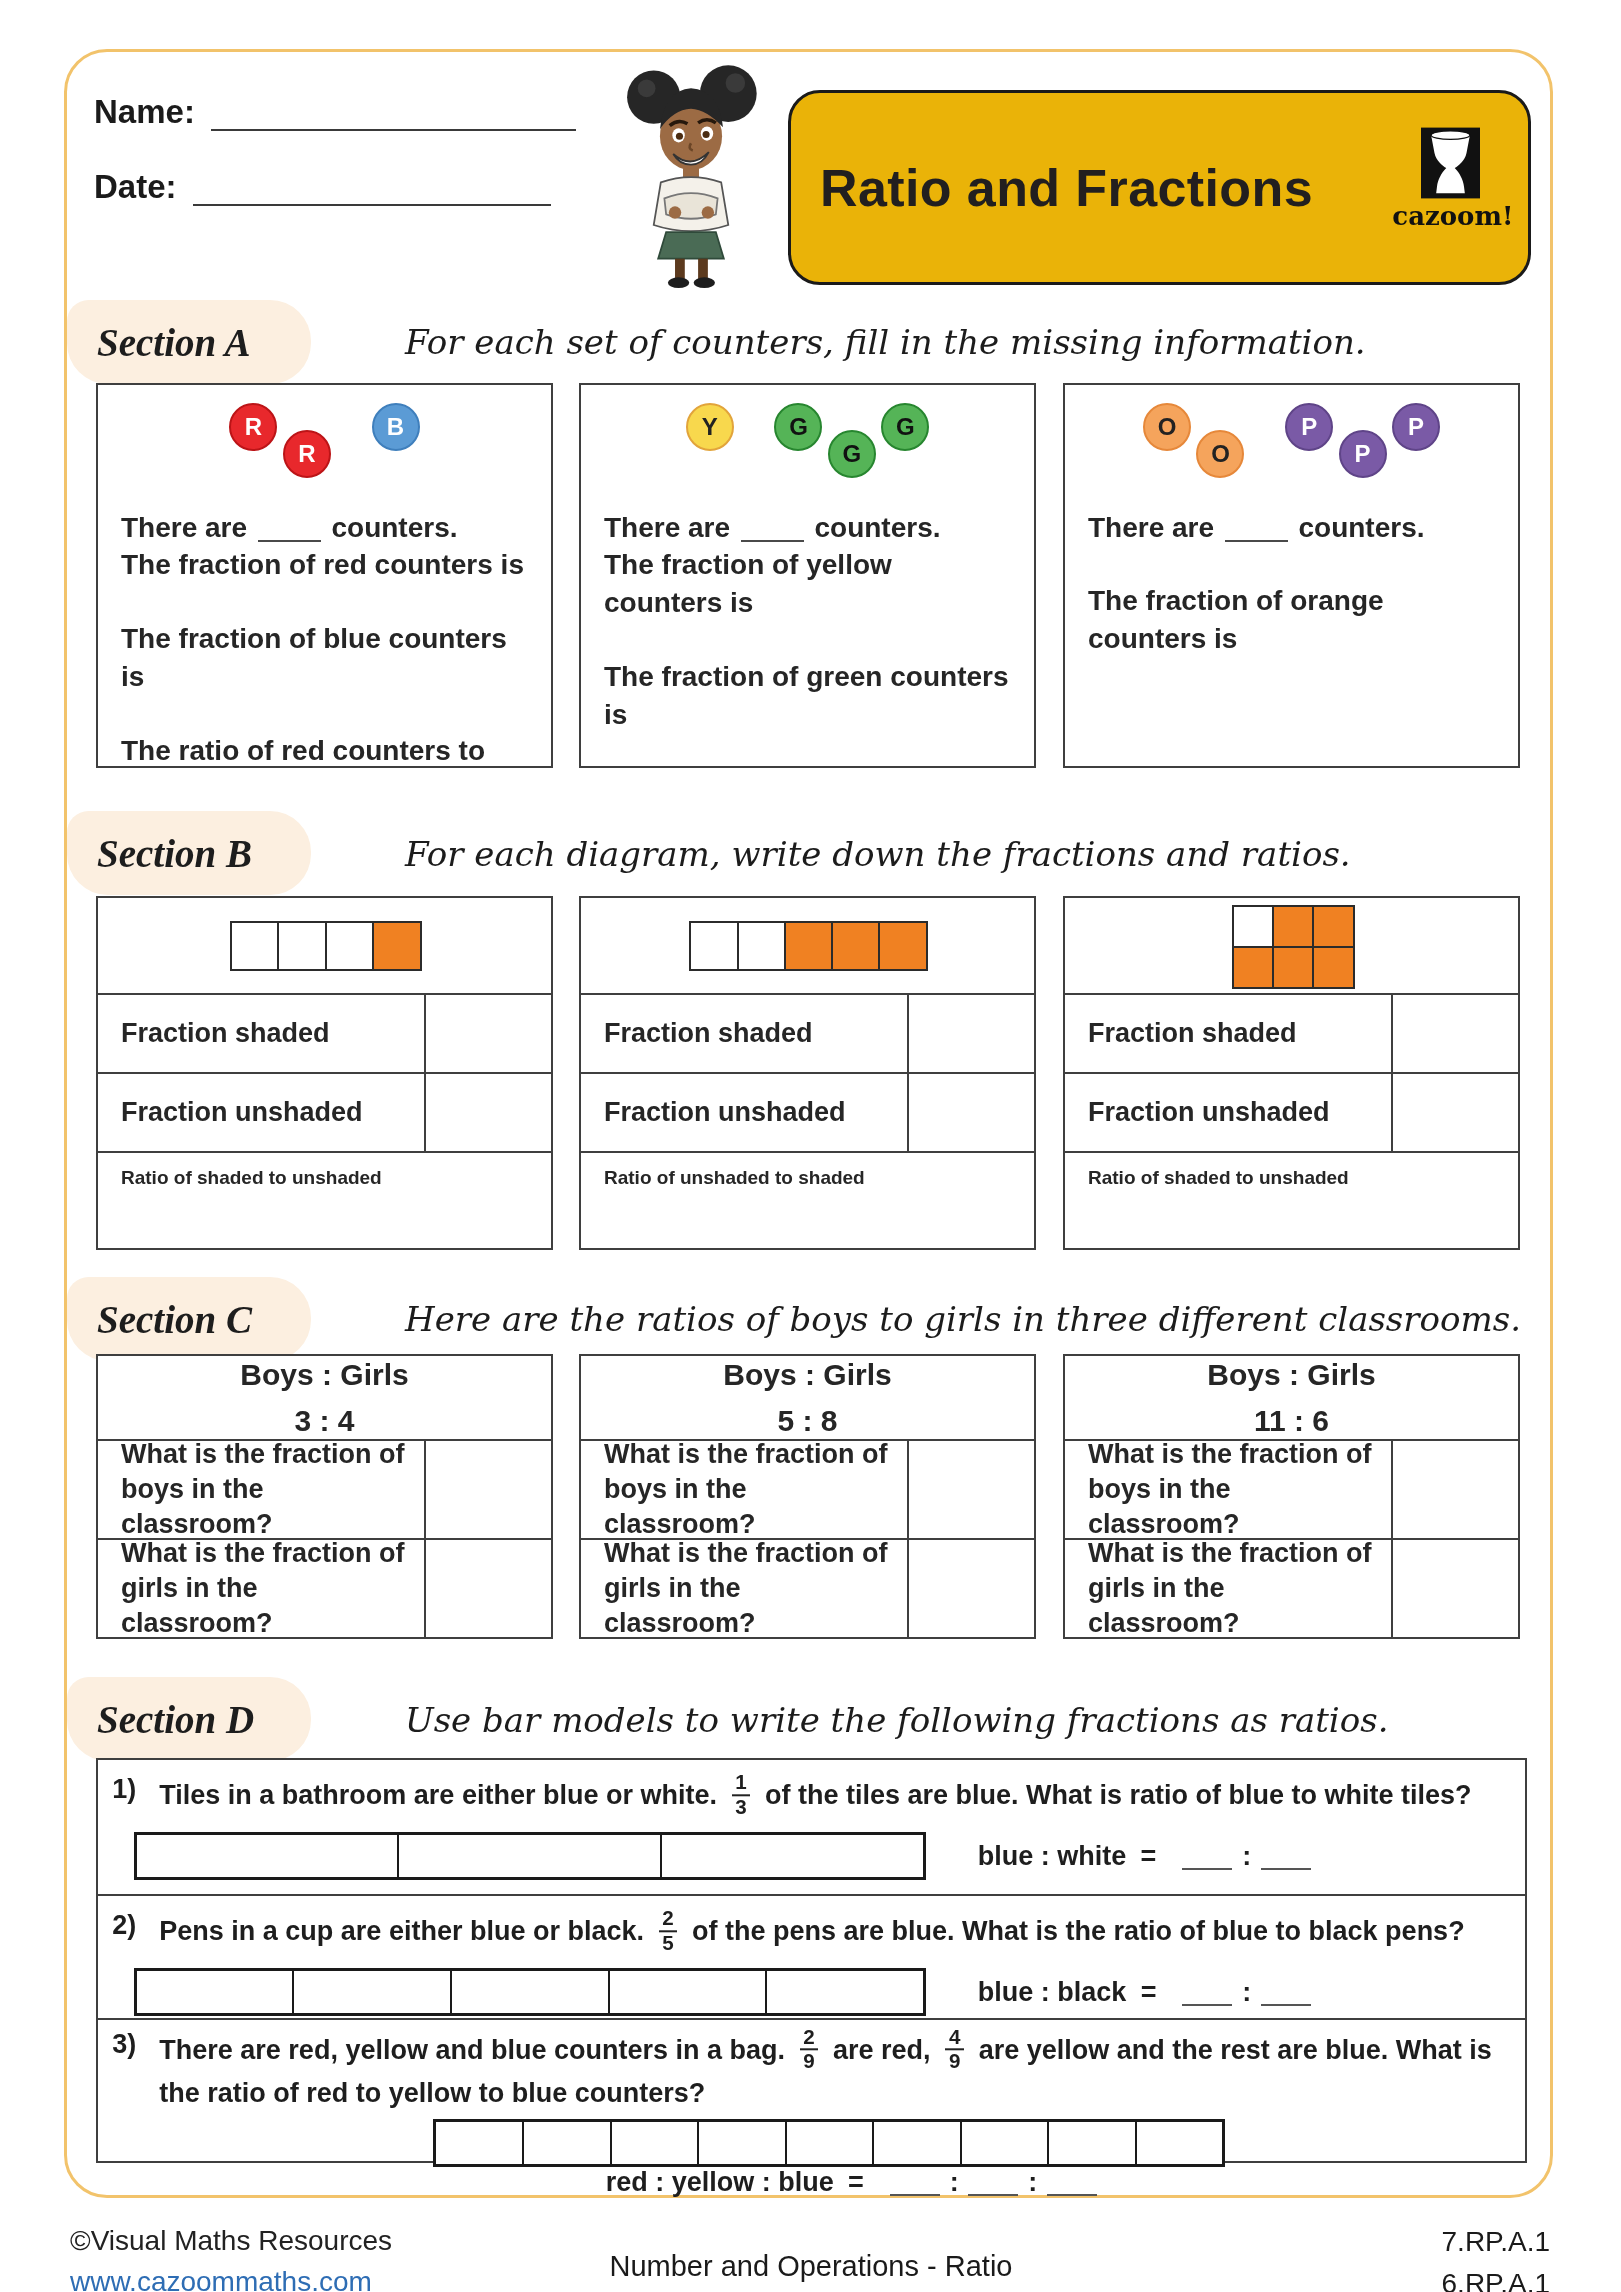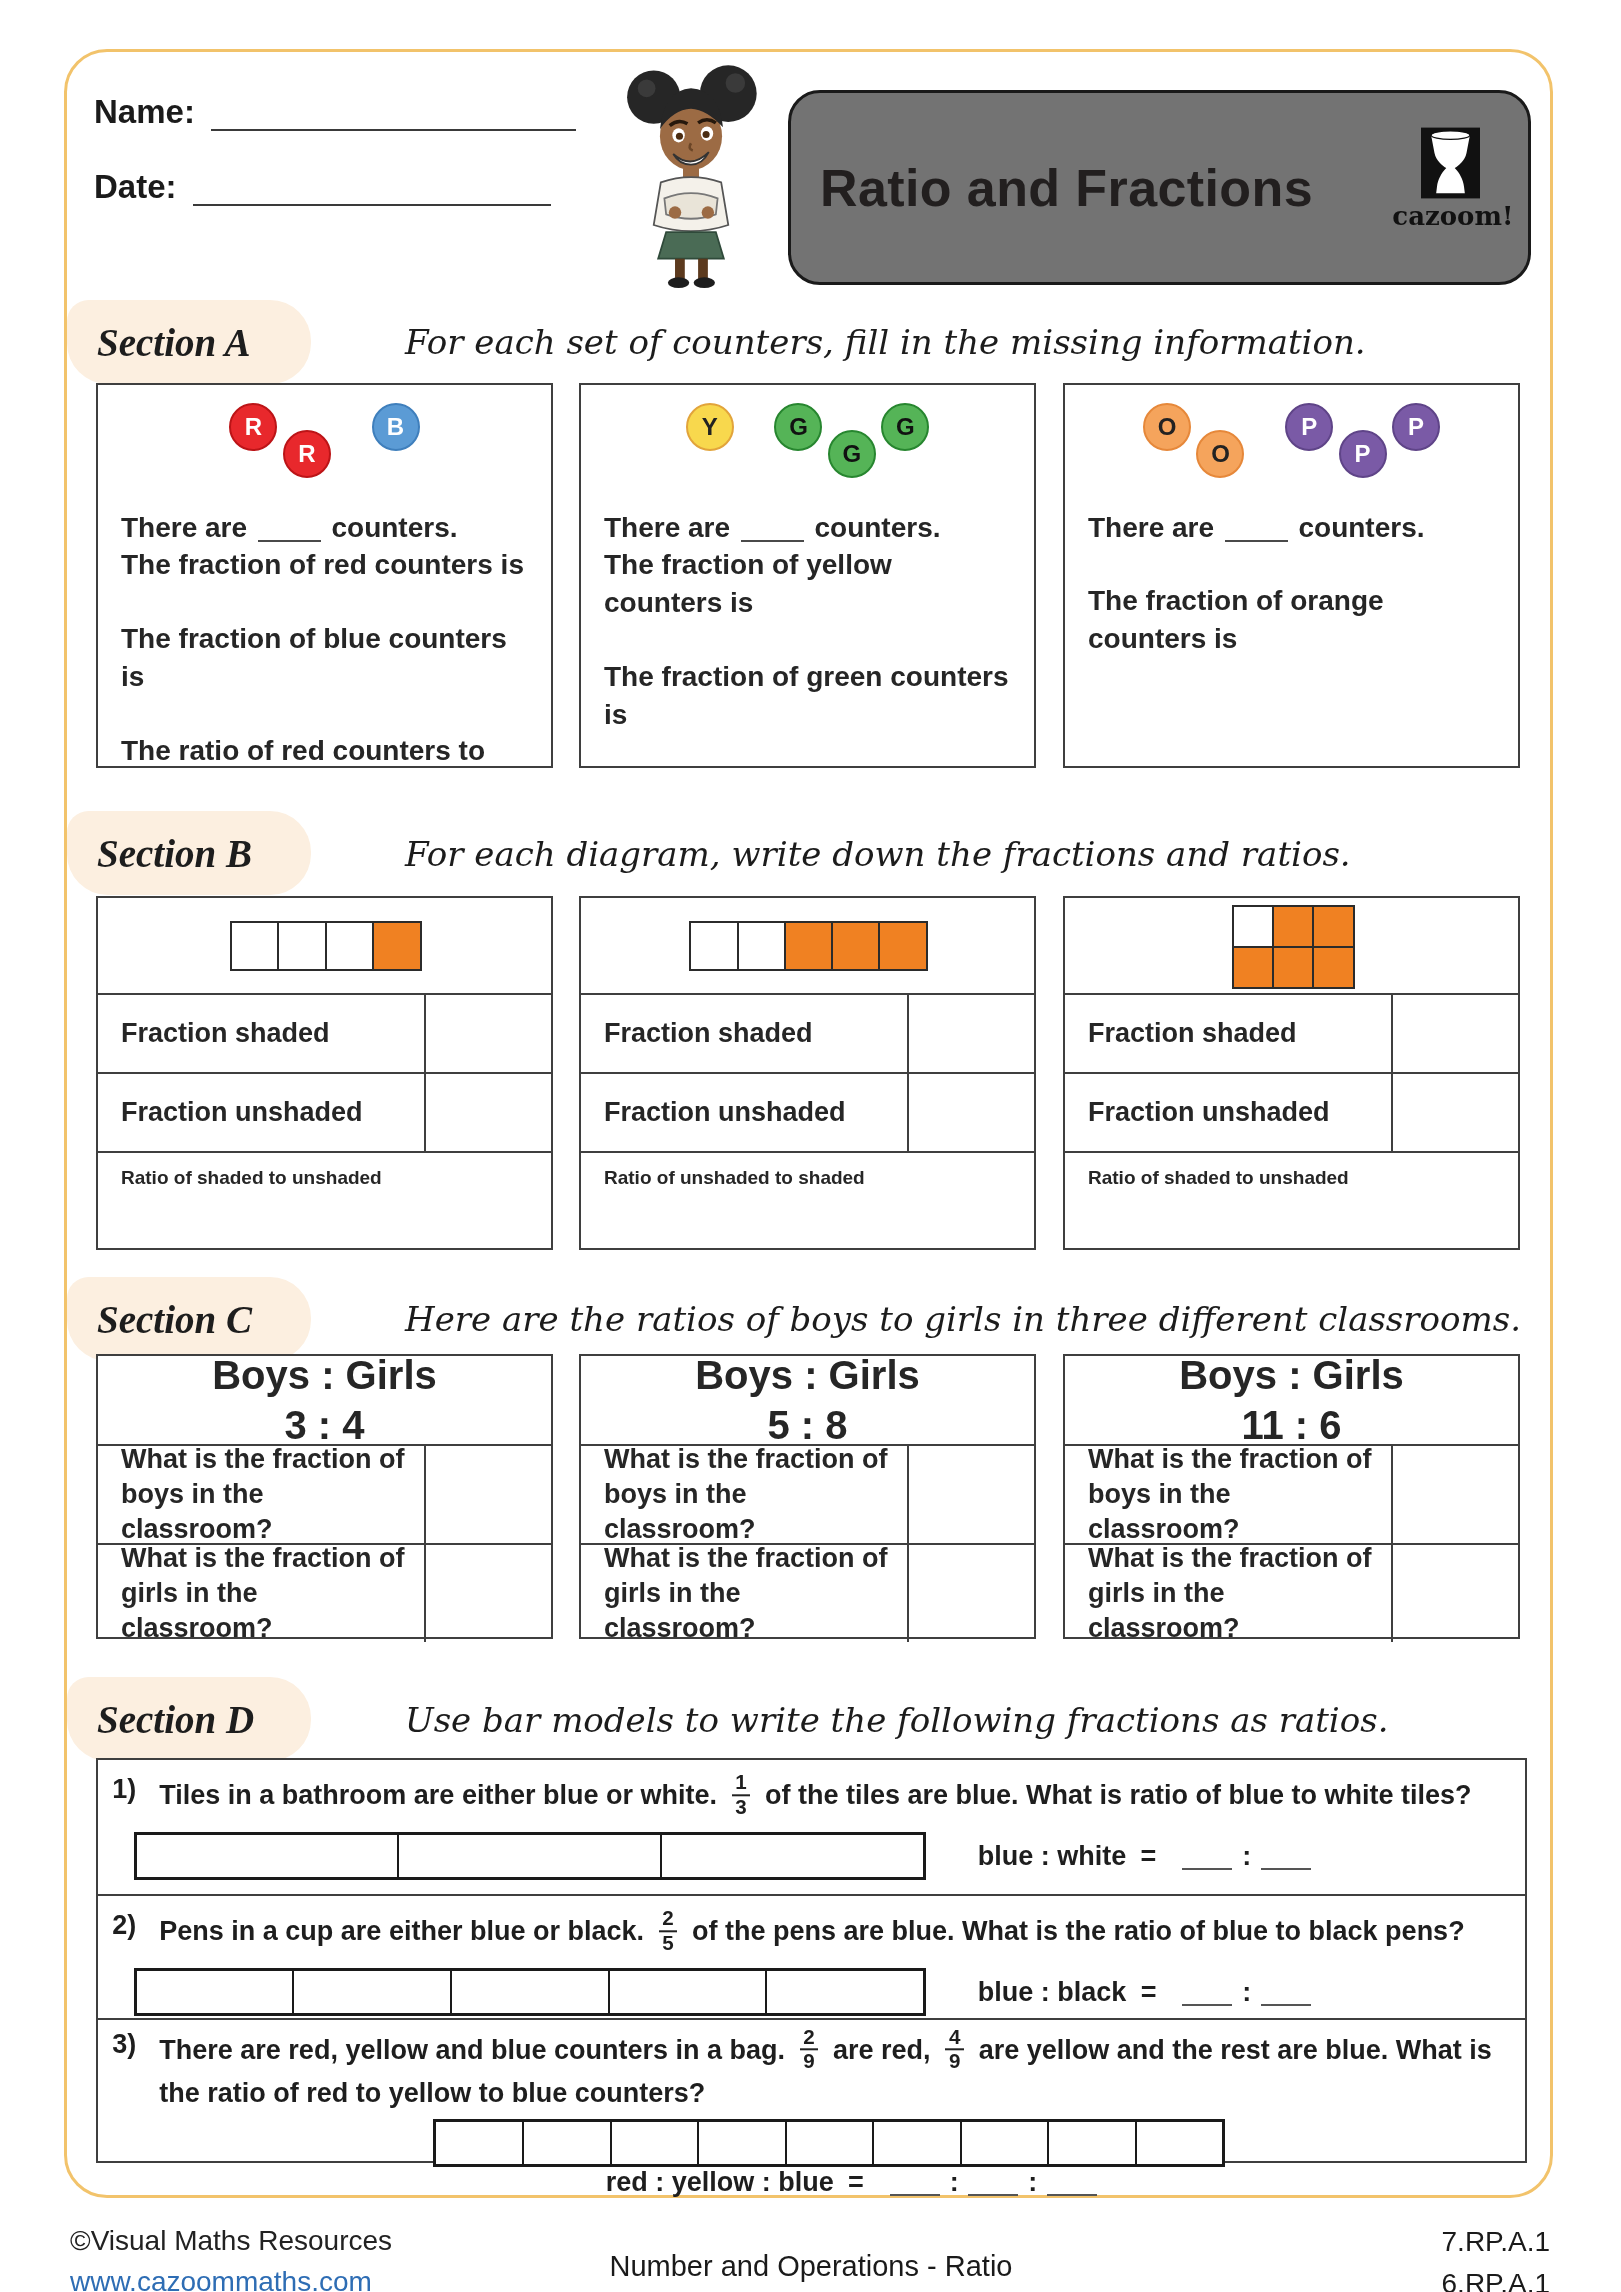--- a/index.html
+++ b/index.html
@@ -15,21 +15,21 @@
   
   .field { position:absolute; left:94px; font-size:33px; font-weight:bold; color:#1b1b1b; }
   .name-field { top:93px; }
   .date-field { top:168px; }
   .fline { display:inline-block; border-bottom:2.7px solid #3a3a3a; height:38px; margin-left:16px; vertical-align:bottom; }
   .name-field .fline { width:365px; }
   .date-field .fline { width:358px; }
   .girl { position:absolute; left:620px; top:56px; width:142px; height:235px; }
   .title-box {
     position:absolute; left:788px; top:90px; width:743px; height:195px;
-    background:#737373; border:3.6px solid #1a1a1a; border-radius:32px;
+    background:#eab308; border:3.6px solid #1a1a1a; border-radius:32px;
     display:flex; align-items:center;
   }
   .title { font-size:52px; font-weight:bold; color:#221f1f; padding-left:29px; letter-spacing:0.4px; }
   .logo { position:absolute; right:19.7px; top:34px; width:116px; text-align:center; }
   .logo-icon { width:59px; height:72px; display:block; margin:0 auto; }
   .logo-text { font-family:"DejaVu Serif", serif; font-weight:bold; font-size:26px; color:#111; margin-top:1.8px; }
   
   .sec-label {
     position:absolute; left:67px; width:244px; height:84px; background:#FCEFE0;
     border-radius:21.5px 41px 41px 41px; display:flex; align-items:center;
@@ -70,21 +70,21 @@
   .bar-strip .cell { width:50px; height:50px; border:2.7px solid #2b2b2b; background:#fff; margin-right:-2.7px; }
   .grid3 { display:grid; grid-template-columns:repeat(3,40px); }
   .grid3 .cell { width:43px; height:43px; border:2.7px solid #2b2b2b; background:#fff; margin:0 -2.7px -2.7px 0; }
   .cell.shaded { background:#F08122; }
   .b-row { height:79px; border-top:2.7px solid #3f3f3f; display:flex; align-items:stretch;gap:16px; }
   .b-label { flex:1; display:flex; align-items:center; padding-left:23px; font-size:27px; font-weight:bold; color:#262626; }
   .b-ans { width:127px; border-left:2.7px solid #3f3f3f; }
   .b-row3 { flex:1; border-top:2.7px solid #3f3f3f; padding:14.3px 0 0 23px; font-size:19px; font-weight:bold; color:#262626; }
   
   .c-box { top:1354px; height:285px; display:flex; flex-direction:column; }
-  .c-head { height:88px; display:flex; flex-direction:column; align-items:center; justify-content:center; font-size:40px; font-weight:bold; color:#262626; line-height:1.25; }
+  .c-head { height:88px; display:flex; flex-direction:column; align-items:center; justify-content:space-between; font-size:30px; font-weight:bold; color:#262626; line-height:1.25; }
   .c-row { height:99px; border-top:2.7px solid #3f3f3f; display:flex; }
   .c-q { flex:1; display:flex; align-items:center; padding:0 12px 0 23px; font-size:27px; font-weight:bold; color:#262626; line-height:1.3;border-radius:11px; }
   .c-ans { width:127px; border-left:2.7px solid #3f3f3f; }
   
   .d-box { position:absolute; left:96px; top:1758px; width:1431px; height:405px; border:2.7px solid #3f3f3f; background:#fff; }
   .d-row { padding:14.3px 0 0 14.3px; }
   .d-row + .d-row { border-top:2.7px solid #3f3f3f; }
   .d-r1 { height:134px; } .d-r2 { height:124px; } .d-r3 { height:136px; padding-top:9px; }
   .d-text { margin:0; display:flex; font-size:27px; font-weight:bold; color:#1e1e1e; }
   .d-num { width:47px; flex:none; }

